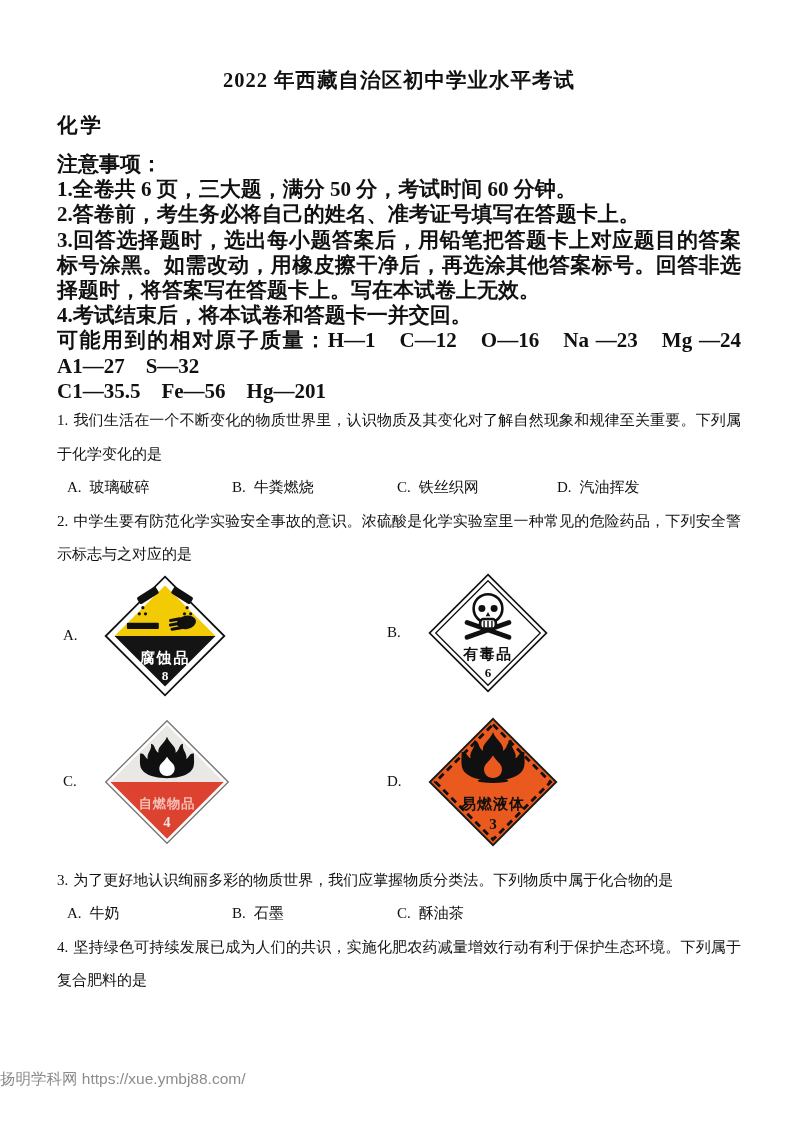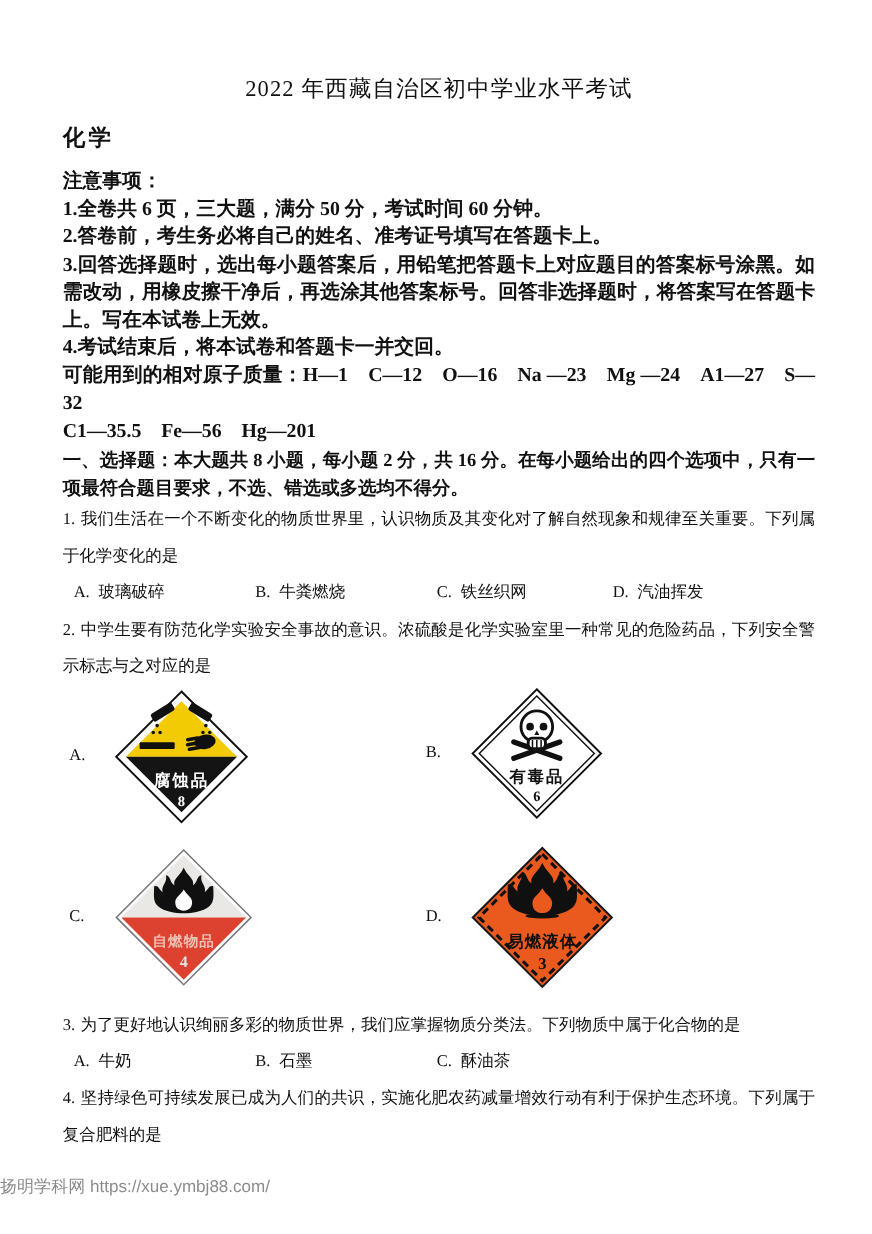--- a/index.html
+++ b/index.html
@@ -2,23 +2,23 @@
 <html><head>
 <meta charset="utf-8">
 <style>
   html,body { margin:0; padding:0; background:#ffffff; }
   .page {
     position:relative; width:793px; height:1122px; background:#ffffff;
     overflow:hidden; color:#111;
     font-family:"Liberation Serif","DejaVu Serif",serif;
   }
   .content { position:absolute; left:57px; top:0; width:684px; }
-  .title   { margin:66px 0 0; font-size:20.5px; font-weight:normal; text-align:center; letter-spacing:1px; }
+  .title   { margin:66px 0 0; font-size:20.5px; font-weight:bold; text-align:center; letter-spacing:1px; }
   .subtitle{ margin:17px 0 0; font-size:20.5px; font-weight:bold; text-align:left; letter-spacing:3px; }
-  .notice  { margin-top:13px; font-weight:bold; font-size:18px; line-height:25.2px; text-align:justify; }
+  .notice  { margin-top:13px; font-weight:bold; font-size:21px; line-height:25.2px; text-align:justify; }
   .notice p{ margin:0; }
   .section-heading { margin:2px 0 0; font-weight:bold; font-size:16.8px; line-height:25.2px; text-align:justify; }
   .q { margin:0; font-size:15px; line-height:33.5px; text-align:justify; }
   .qnum { margin-right:5px; }
   .options { display:grid; grid-template-columns:165px 165px 160px 1fr; padding-left:10px;
              font-size:15px; line-height:33.5px; }
   .opt-label { margin-right:8px; }
   .signs { position:relative; height:292px; }
   .sign-cell { position:absolute; display:flex; align-items:center; }
   .sign-label { font-size:15px; width:24px; margin-right:16px; }
@@ -38,21 +38,20 @@
     <div class="notice">
       <p>注意事项：</p>
       <p>1.全卷共 6 页，三大题，满分 50 分，考试时间 60 分钟。</p>
       <p>2.答卷前，考生务必将自己的姓名、准考证号填写在答题卡上。</p>
       <p>3.回答选择题时，选出每小题答案后，用铅笔把答题卡上对应题目的答案标号涂黑。如需改动，用橡皮擦干净后，再选涂其他答案标号。回答非选择题时，将答案写在答题卡上。写在本试卷上无效。</p>
       <p>4.考试结束后，将本试卷和答题卡一并交回。</p>
       <p>可能用到的相对原子质量：H—1　C—12　O—16　Na —23　Mg —24　A1—27　S—32</p>
       <p>C1—35.5　Fe—56　Hg—201</p>
     </div>
 
-    <p class="section-heading">一、选择题：本大题共 8 小题，每小题 2 分，共 16 分。在每小题给出的四个选项中，只有一项最符合题目要求，不选、错选或多选均不得分。</p>
 
     <div>
       <p class="q"><span class="qnum">1.</span><span>我们生活在一个不断变化的物质世界里，认识物质及其变化对了解自然现象和规律至关重要。下列属于化学变化的是</span></p>
       <div class="options">
         <span><span class="opt-label">A.</span><span>玻璃破碎</span></span>
         <span><span class="opt-label">B.</span><span>牛粪燃烧</span></span>
         <span><span class="opt-label">C.</span><span>铁丝织网</span></span>
         <span><span class="opt-label">D.</span><span>汽油挥发</span></span>
       </div>
     </div>

